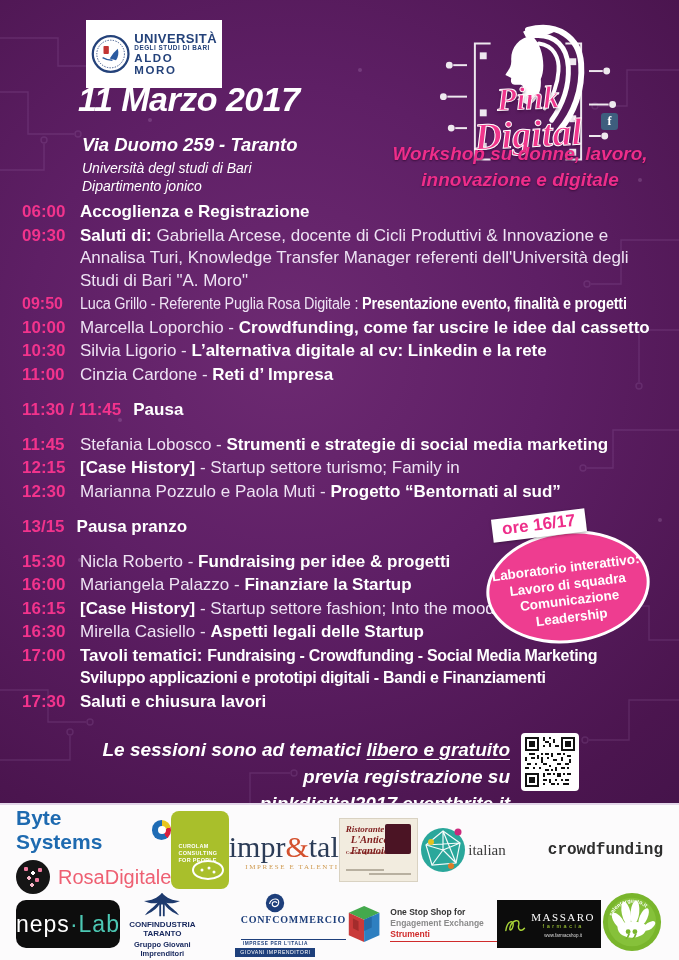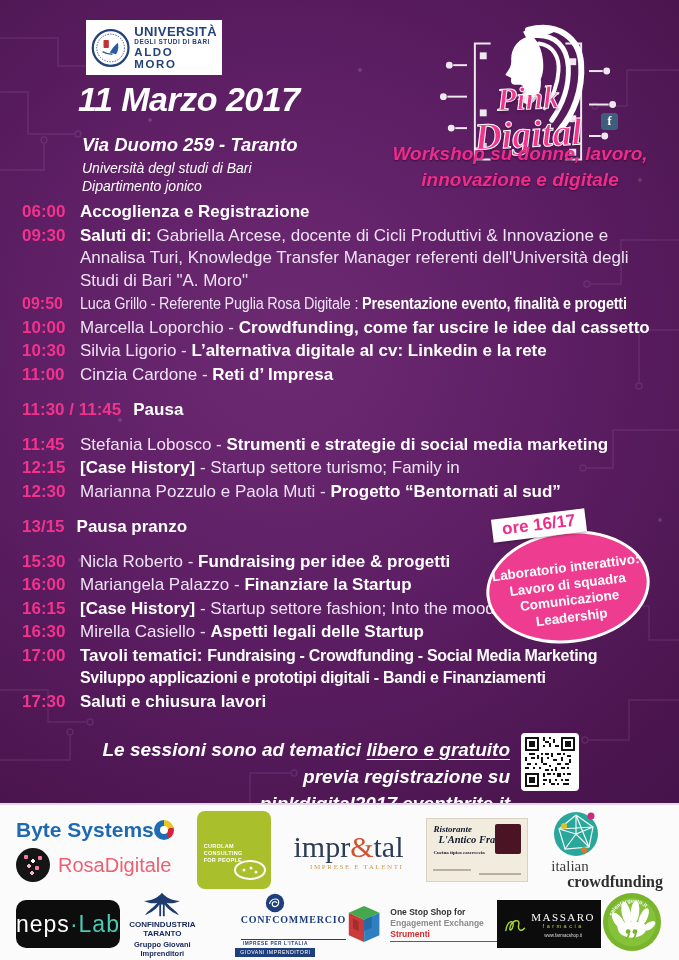--- a/index.html
+++ b/index.html
@@ -4,21 +4,21 @@
 <style>
   * { margin:0; padding:0; box-sizing:border-box; }
   body { font-family:"Liberation Sans", sans-serif; background:#222; }
   .poster { position:relative; width:679px; height:960px; overflow:hidden;
     background:
       radial-gradient(120% 85% at 42% 36%, #6d2a72 0%, #5e1f65 32%, #4b154f 64%, #371040 100%);
   }
   .circuit { position:absolute; left:0; top:0; pointer-events:none; }
 
   
-  .uni-box { position:absolute; left:86px; top:20px; width:136px; height:55px; background:#fff;
+  .uni-box { position:absolute; left:86px; top:20px; width:136px; height:68px; background:#fff;
     display:flex; align-items:center; gap:4px; padding:3px 5px; }
   .uni-text { color:#24427a; font-weight:bold; line-height:1.05; }
   .uni-l1 { font-size:13px; letter-spacing:.4px; }
   .uni-l2 { font-size:6.4px; letter-spacing:.5px; }
   .uni-l3 { font-size:11.5px; letter-spacing:1.6px; }
 
   .date { position:absolute; left:78px; top:80px; color:#fff; font-size:34px; font-weight:800;
     font-style:italic; letter-spacing:-.5px; }
   .address { position:absolute; left:82px; top:134px; color:#fff; font-style:italic; }
   .addr1 { font-size:18.5px; font-weight:bold; margin-bottom:3px; }
@@ -93,32 +93,32 @@
   .curolam { position:relative; width:74px; height:78px; background:#a9bf2b; border-radius:8px; color:#fff; }
   .curo-lines { position:absolute; left:7px; top:32px; font-size:5.5px; font-weight:bold; letter-spacing:.3px; line-height:7px; }
   .curo-egg { position:absolute; right:3px; bottom:7px; }
 
   .impretal { text-align:center; font-family:"Liberation Serif", serif; }
   .imp-name { font-size:30px; color:#2c3c57; }
   .imp-name .amp { color:#d4512e; }
   .imp-sub { font-size:7px; color:#cf9a50; letter-spacing:1.6px; text-align:right; margin-top:-1px; }
 
   .frantoio { position:relative; width:102px; height:64px; background:#f2ecdf; border:1px solid #d9d2c2;
-    font-family:"Liberation Serif", serif; color:#0f172a; }
+    font-family:"Liberation Serif", serif; color:#7f1d1d; }
   .fr1 { position:absolute; left:6px; top:5px; font-size:9px; font-style:italic; font-weight:bold; }
   .fr2 { position:absolute; left:11px; top:15px; font-size:10.5px; font-style:italic; font-weight:bold; }
   .fr3 { position:absolute; left:6px; top:31px; font-size:5px; font-weight:bold; }
   .fr-rect { position:absolute; right:6px; top:5px; width:26px; height:30px; background:#4b1424; border-radius:2px; }
   .fr-bar1, .fr-bar2 { position:absolute; height:2.5px; background:#b8b0a0; bottom:10px; }
   .fr-bar1 { left:6px; width:38px; }
   .fr-bar2 { right:6px; width:42px; bottom:6px; }
 
-  .icf { display:flex; flex-direction:column; align-items:flex-start; }
+  .icf { display:flex; flex-direction:row; align-items:center; }
   .icf-l1 { font-family:"Liberation Serif", serif; font-size:15px; color:#3b3b3b; margin:1px 38px 0 0; line-height:13px; }
-  .icf-l2 { font-family:Liberation Serif, serif; font-size:16px; font-weight:bold; color:#2e2e2e; margin-left:16px; }
+  .icf-l2 { font-family:Liberation Mono, monospace; font-size:16px; font-weight:bold; color:#2e2e2e; margin-left:4px; }
 
   .nepslab { width:118px; height:48px; background:#0d0d0d; border-radius:10px; display:flex;
     align-items:center; justify-content:space-between; font-size:23px; letter-spacing:1px; }
   .neps-pre { color:#fff; }
   .neps-post, .neps-dot { color:#4cc8b4; }
 
   .confind { display:flex; flex-direction:column; align-items:center; gap:2px; color:#15265c; text-align:center; }
   .ci-l1 { font-size:8px; font-weight:bold; }
   .ci-l2 { font-size:7.5px; font-weight:bold; }
 

